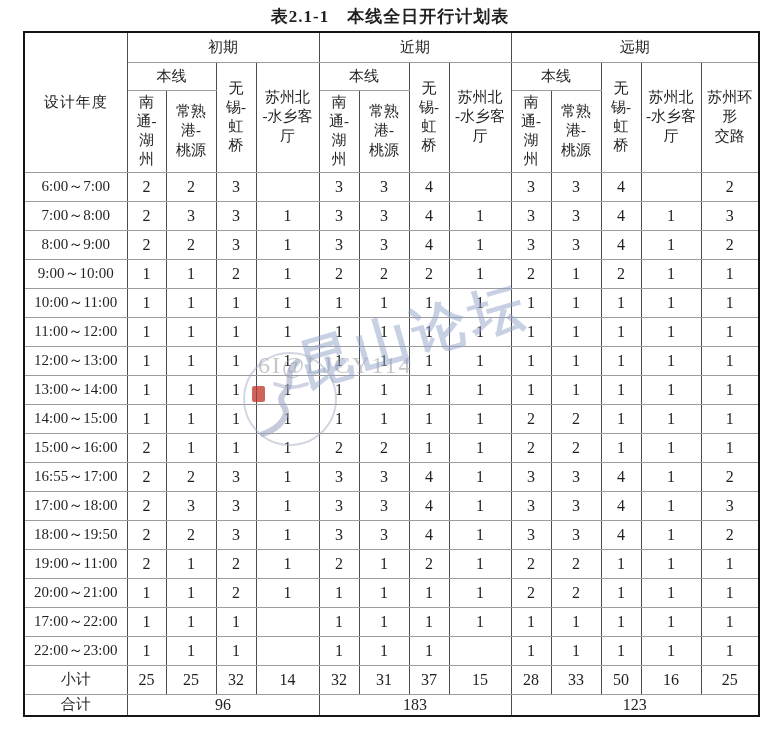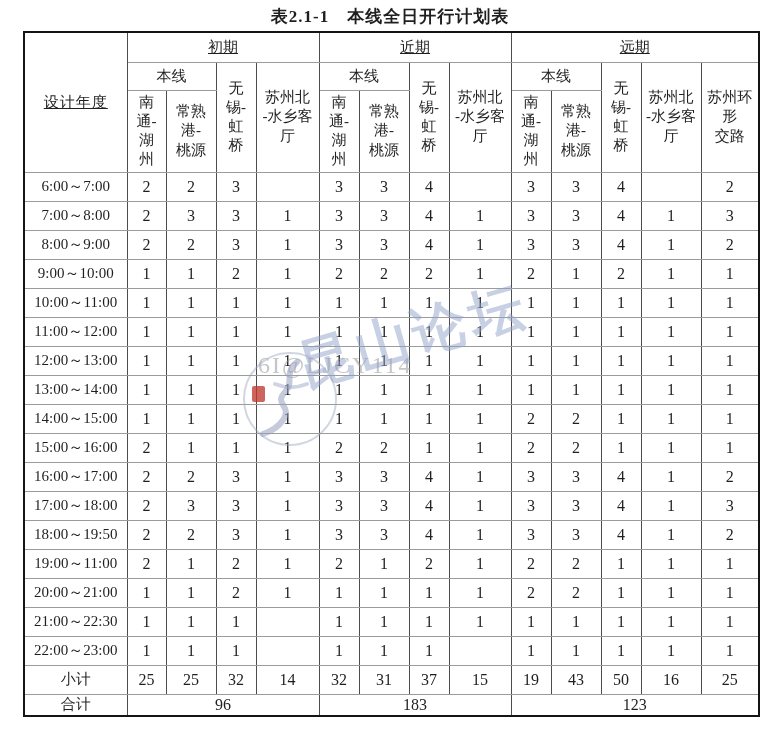--- a/index.html
+++ b/index.html
@@ -10,21 +10,21 @@
   .title { position: absolute; top: 5px; left: 0; width: 780px;
            text-align: center; font-size: 17px; font-weight: bold; letter-spacing: 1px; }
 
   table.plan { position: absolute; left: 23px; top: 31px; width: 735px;
                border-collapse: collapse; table-layout: fixed;
                border: 2px solid #141414; background: transparent; }
   th, td { border-left: 1px solid #4c4c4c; border-right: 1px solid #4c4c4c;
            border-top: 1px solid #9b9b9b; border-bottom: 1px solid #9b9b9b;
            text-align: center; vertical-align: middle;
            font-weight: normal; font-size: 15px; padding: 0; line-height: 1.25; }
-  thead tr.r1 th { height: 30px; text-decoration: underline; }
+  thead tr.r1 th { height: 30px; }
   thead tr.r2 th { height: 28px; }
   thead tr.r3 th { height: 82px; }
   tbody tr { height: 29px; }
   td.num { font-size: 16px; }
   .vh { white-space: pre-line; line-height: 1.28; }
   .corner { font-size: 15px; letter-spacing: 1px; }
 
   
   .wm { position: absolute; pointer-events: none; }
   .wm-main { left: 300px; top: 332px; font-size: 54px; font-weight: bold;
@@ -277,21 +277,21 @@
           <td class="num">2</td>
           <td class="num">1</td>
           <td class="num">1</td>
           <td class="num">2</td>
           <td class="num">2</td>
           <td class="num">1</td>
           <td class="num">1</td>
           <td class="num">1</td>
         </tr>
         <tr>
-          <td>16:00～17:00</td>
+          <td>16:55～17:00</td>
           <td class="num">2</td>
           <td class="num">2</td>
           <td class="num">3</td>
           <td class="num">1</td>
           <td class="num">3</td>
           <td class="num">3</td>
           <td class="num">4</td>
           <td class="num">1</td>
           <td class="num">3</td>
           <td class="num">3</td>
@@ -357,21 +357,21 @@
           <td class="num">1</td>
           <td class="num">1</td>
           <td class="num">1</td>
           <td class="num">2</td>
           <td class="num">2</td>
           <td class="num">1</td>
           <td class="num">1</td>
           <td class="num">1</td>
         </tr>
         <tr>
-          <td>21:00～22:30</td>
+          <td>17:00～22:00</td>
           <td class="num">1</td>
           <td class="num">1</td>
           <td class="num">1</td>
           <td class="num"></td>
           <td class="num">1</td>
           <td class="num">1</td>
           <td class="num">1</td>
           <td class="num">1</td>
           <td class="num">1</td>
           <td class="num">1</td>
@@ -398,22 +398,22 @@
         <tr>
           <td>小计</td>
           <td class="num">25</td>
           <td class="num">25</td>
           <td class="num">32</td>
           <td class="num">14</td>
           <td class="num">32</td>
           <td class="num">31</td>
           <td class="num">37</td>
           <td class="num">15</td>
-          <td class="num">19</td>
-          <td class="num">43</td>
+          <td class="num">28</td>
+          <td class="num">33</td>
           <td class="num">50</td>
           <td class="num">16</td>
           <td class="num">25</td>
         </tr>
       </tbody>
     <tfoot>
       <tr>
         <td>合计</td>
         <td colspan="4" class="num">96</td>
         <td colspan="4" class="num">183</td>

